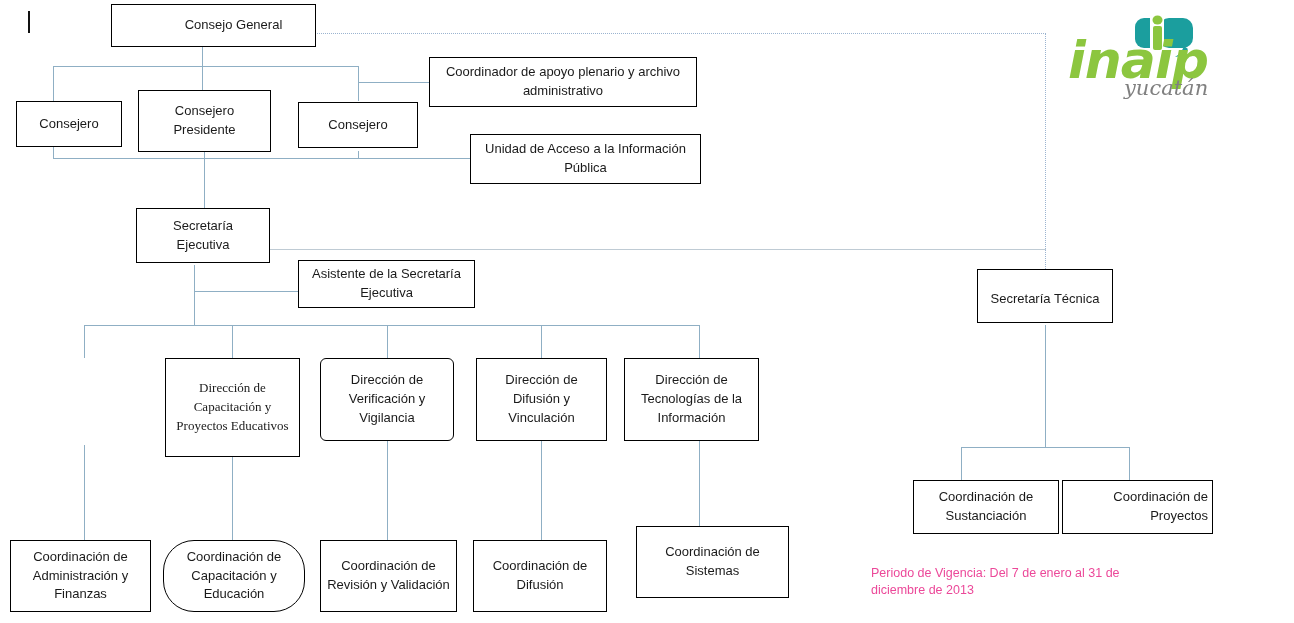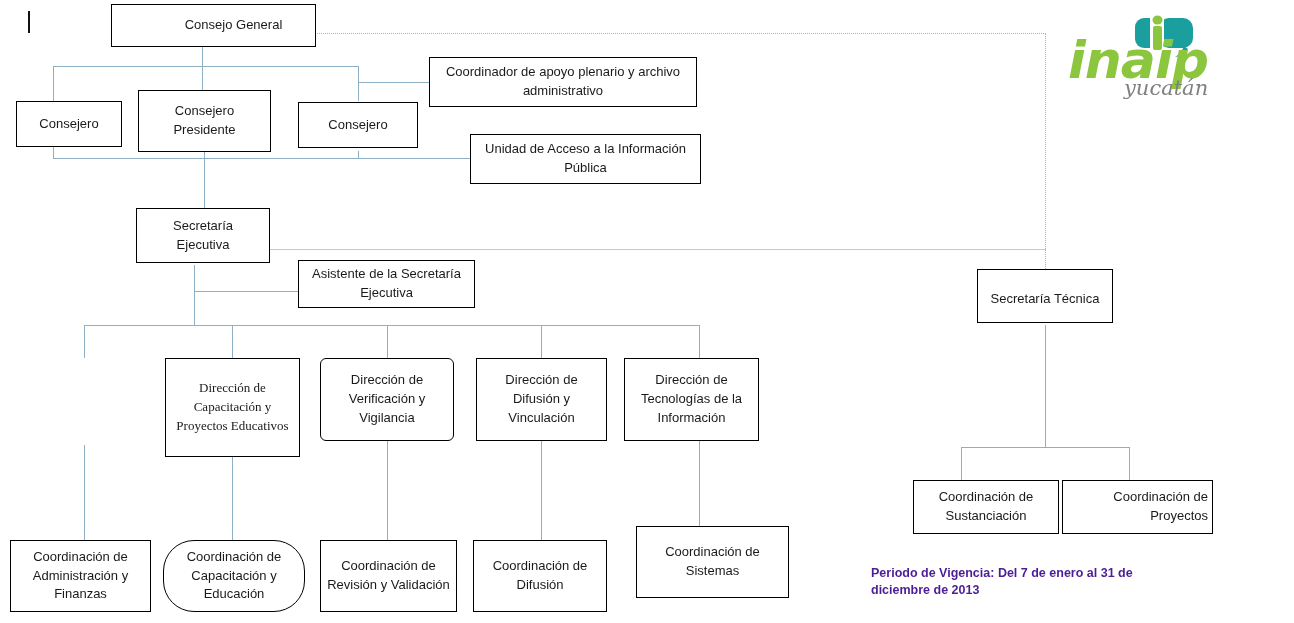--- a/index.html
+++ b/index.html
@@ -78,23 +78,23 @@
     z-index: 6;
   }
 
   
   #vigencia {
     position: absolute;
     left: 871px;
     top: 565px;
     width: 300px;
     font-size: 12.5px;
-    font-weight: bold;
+    font-weight: normal;
     line-height: 1.35;
-    color: #4c1d95;
+    color: #ec4899;
     white-space: pre-line;
     z-index: 6;
   }
 
   
   #logo {
     position: absolute;
     left: 1066px;
     top: 2px;
     width: 212px;

